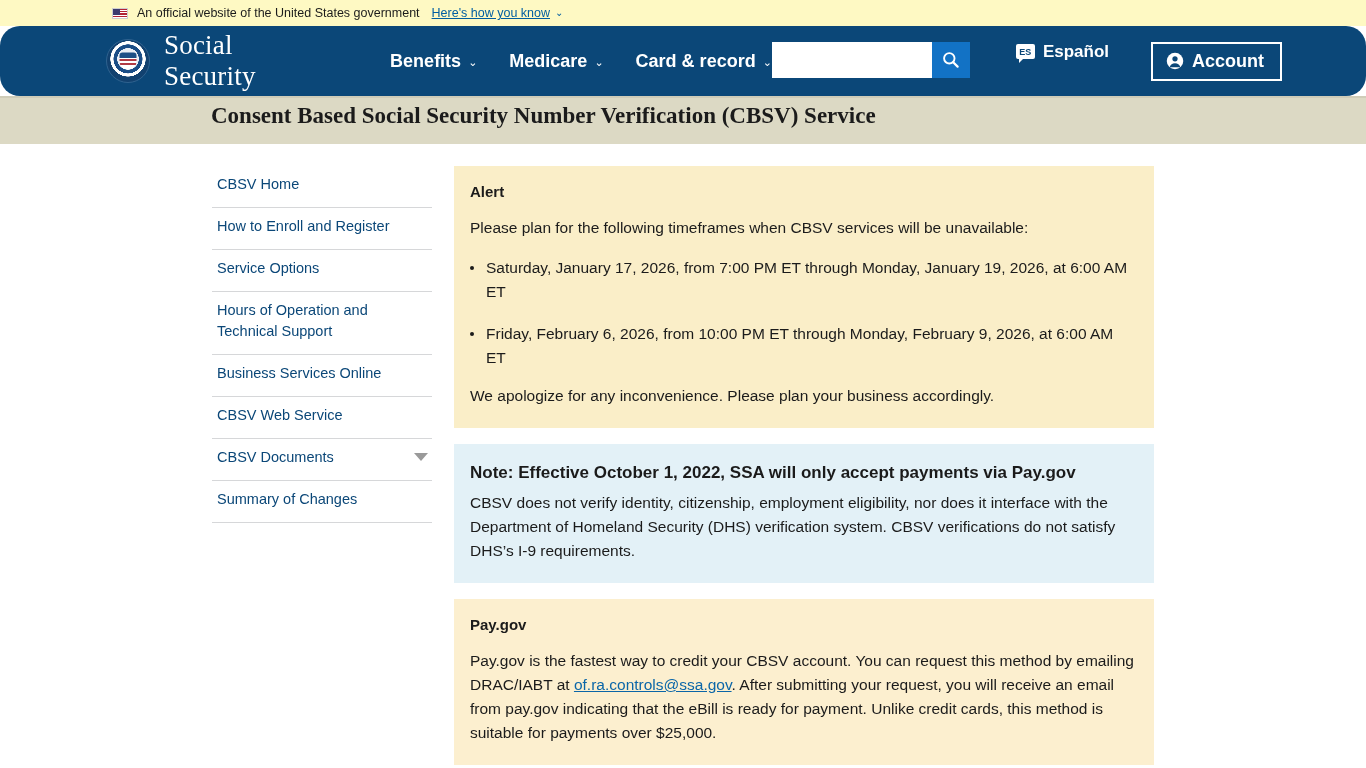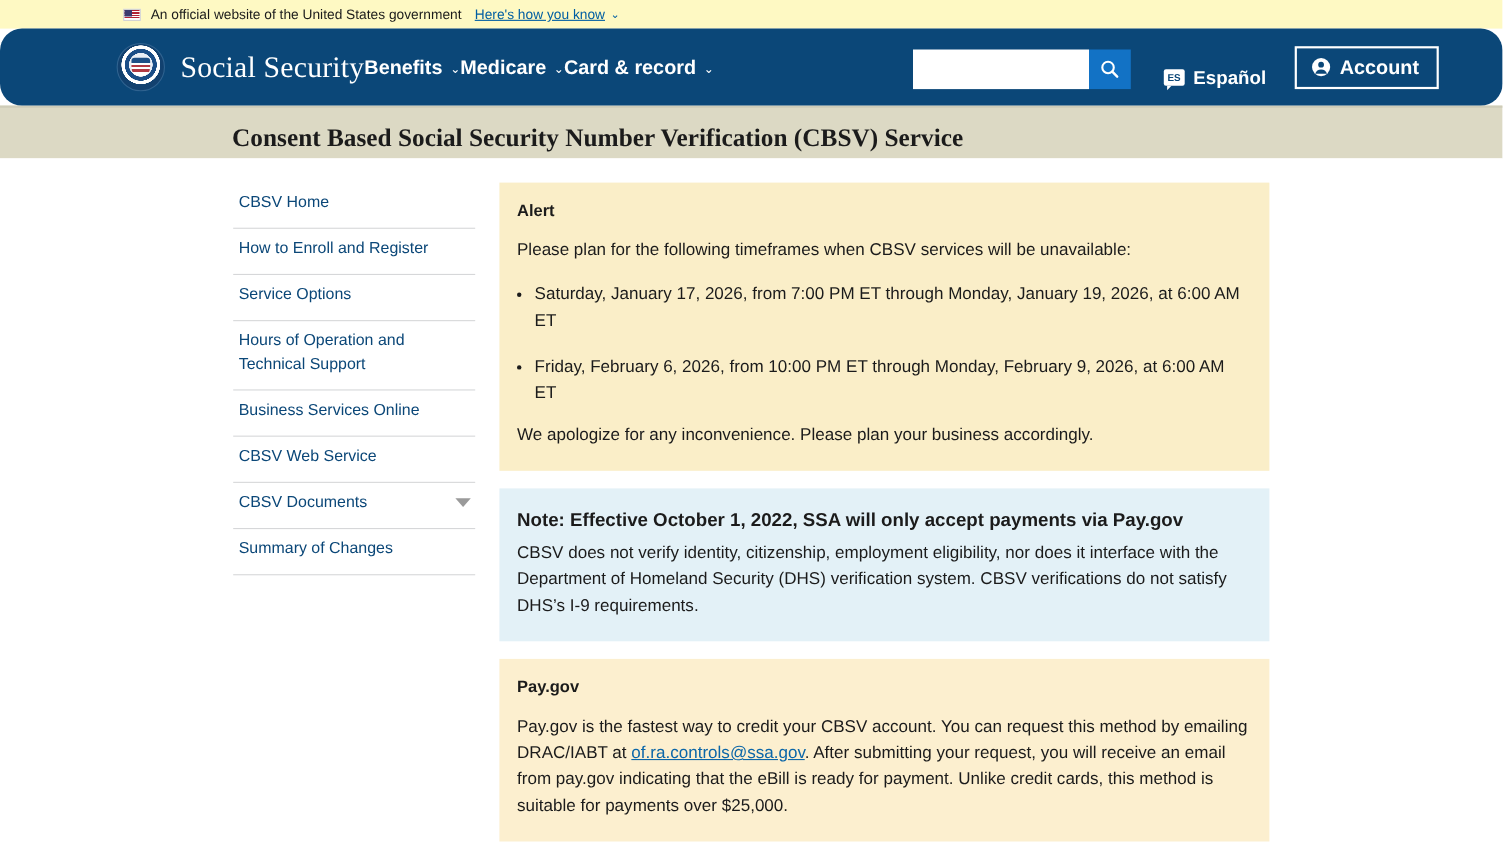--- a/index.html
+++ b/index.html
@@ -101,43 +101,45 @@
   .brand-name {
     font-family: "Liberation Serif", serif;
     font-size: 27px;
     color: #ffffff;
     margin-left: 14px;
     letter-spacing: 0.2px;
   }
   .nav-menu {
     display: flex;
     align-items: center;
+    margin-left: 104px;
+    gap: 32px;
   }
   .nav-item {
     color: #ffffff;
     font-size: 18px;
     font-weight: bold;
     cursor: pointer;
     display: flex;
     align-items: center;
     white-space: nowrap;
   }
   .nav-caret {
     display: inline-block;
     margin-left: 7px;
     font-size: 11px;
     font-weight: normal;
     transform: translateY(1px);
   }
   .nav-right {
     display: flex;
-    align-items: flex-end;
+    align-items: flex-start;
     margin-left: auto;
-    margin-right: 58px;
-    gap: 0;
+    margin-right: 84px;
+    gap: 16px;
   }
   .search-wrap {
     display: flex;
     height: 36px;
     margin-right: 30px;
   }
   .search-input {
     width: 160px;
     height: 36px;
     border: none;
@@ -206,21 +208,21 @@
     margin-right: 8px;
     flex: 0 0 auto;
   }
 
   
   .title-band {
     height: 48px;
     background: #dcd9c4;
     border-top: 2px solid #cfccb8;
     display: flex;
-    align-items: flex-start;
+    align-items: flex-end;
   }
   .page-title {
     font-family: "Liberation Serif", serif;
     font-size: 23px;
     color: #1b1b1b;
     margin-left: 211px;
   }
 
   
   .page-body {

